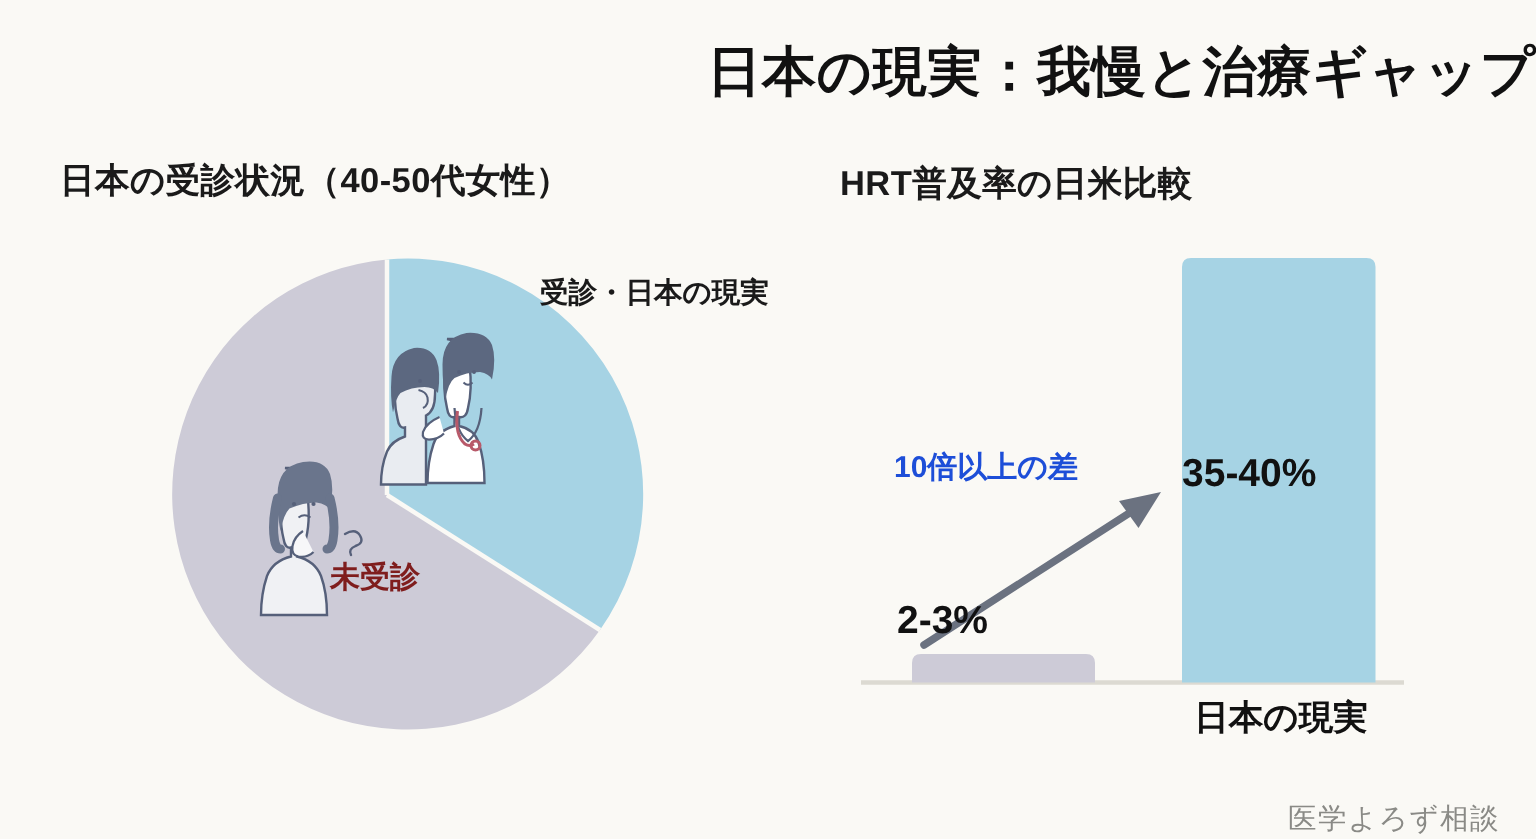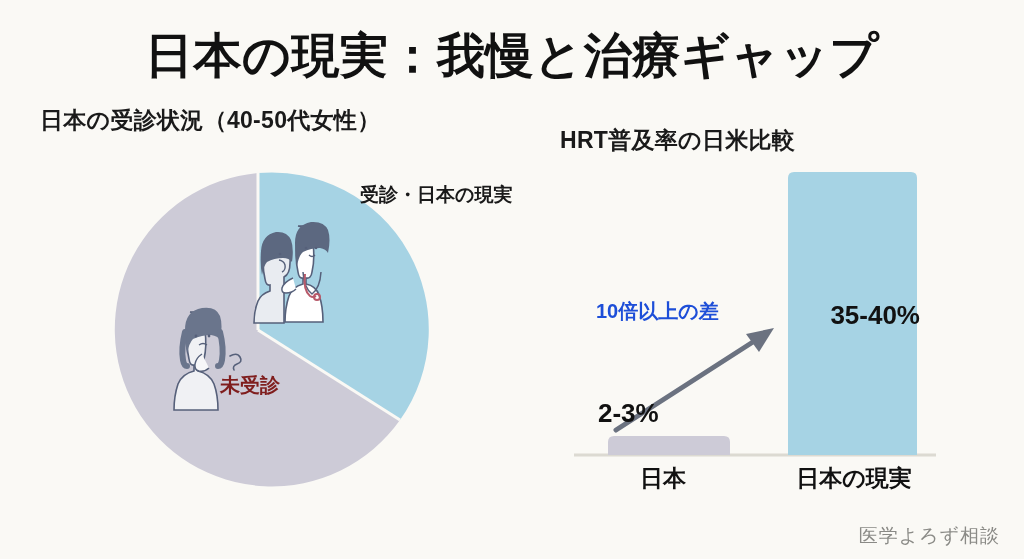--- a/index.html
+++ b/index.html
@@ -21,22 +21,22 @@
     width: 1024px;
     height: 559px;
   }
 
   
   #main-title {
     position: absolute;
     top: 24px;
     left: 0;
     width: 1024px;
-    text-align: center;
-    font-size: 48px;
+    text-align: right;
+    font-size: 36px;
     font-weight: bold;
     letter-spacing: 0.5px;
     color: #111111;
   }
 
   
   .panel-subtitle {
     position: absolute;
     font-size: 23px;
     font-weight: bold;
@@ -44,21 +44,21 @@
     text-align: left;
     letter-spacing: 0.3px;
   }
   #pie-subtitle {
     left: 40px;
     top: 105px;
     width: 440px;
   }
   #bar-subtitle {
     left: 560px;
-    top: 125px;
+    top: 107px;
     width: 380px;
   }
 
   
   #pie-panel {
     position: absolute;
     left: 90px;
     top: 160px;
     width: 350px;
     height: 340px;
@@ -114,21 +114,21 @@
   #bar-value-japan {
     left: 38px;
     top: 238px;
     width: 130px;
     text-align: left;
   }
   #bar-value-west {
     left: 228px;
     top: 140px;
     width: 132px;
-    text-align: right;
+    text-align: left;
   }
   .bar-category {
     position: absolute;
     font-size: 23px;
     font-weight: bold;
     color: #111111;
     text-align: center;
   }
   #bar-cat-japan {
     left: 38px;
@@ -147,21 +147,21 @@
     font-size: 20px;
     font-weight: bold;
     color: #1d4ed8;
     white-space: nowrap;
   }
 
   
   #watermark {
     position: absolute;
     right: 24px;
-    bottom: 10px;
+    bottom: 0;
     font-family: "Liberation Serif", "DejaVu Serif", serif;
     font-size: 19px;
     color: #8a8a86;
     letter-spacing: 1px;
   }
 </style>
 </head>
 <body>
 
 <div class="slide">
@@ -240,20 +240,19 @@
         <polygon points="214,168 186,174 199,192" fill="#6b7280"></polygon>
       </g>
     </svg>
 
     <div id="bar-annotation">10倍以上の差</div>
 
     <div class="bar-value" id="bar-value-japan">2-3%</div>
 
     <div class="bar-value" id="bar-value-west">35-40%</div>
 
-    <div class="bar-category" id="bar-cat-japan">日本</div>
 
     <div class="bar-category" id="bar-cat-west">日本の現実</div>
   </div>
 
   <div id="watermark">医学よろず相談</div>
 
 </div>
 
 </body></html>

